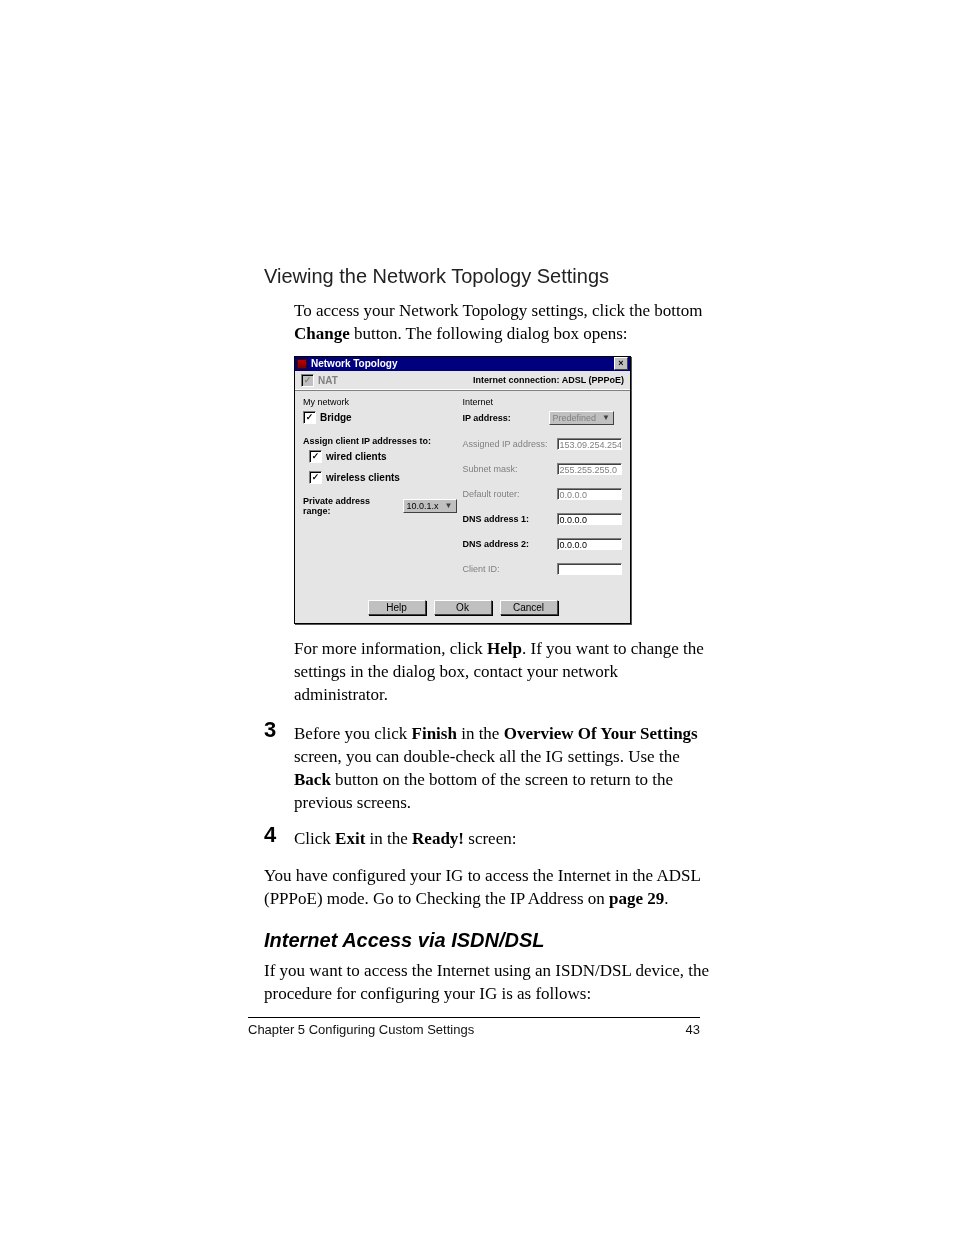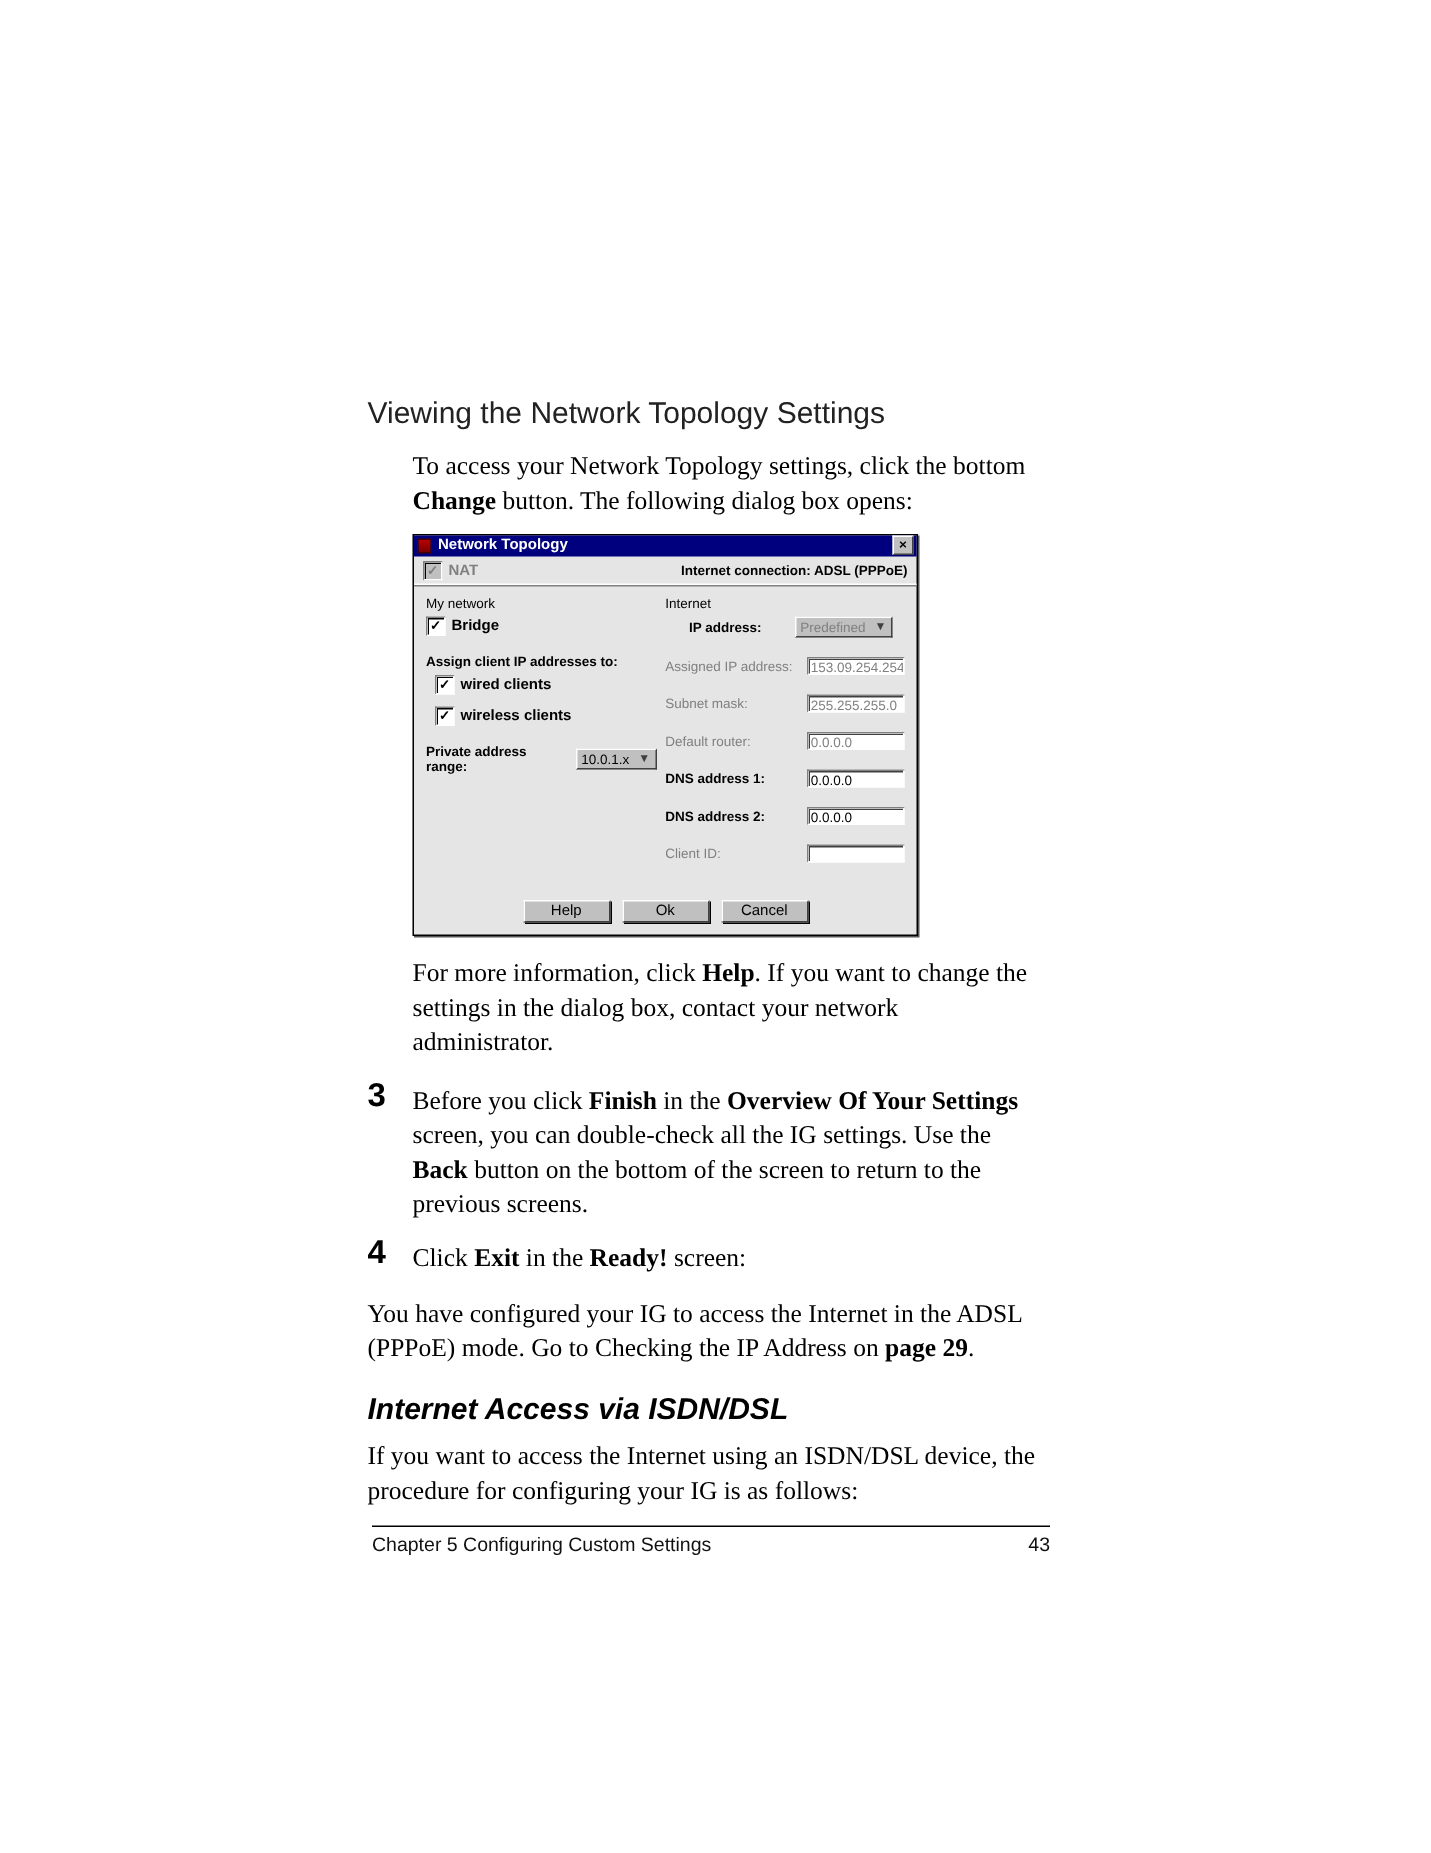--- a/index.html
+++ b/index.html
@@ -11,21 +11,21 @@
     width: 954px;
   }
   .page {
     position: relative;
     width: 954px;
     height: 1235px;
     box-sizing: border-box;
   }
   .content {
     position: absolute;
-    left: 245px;
+    left: 264px;
     top: 265px;
     width: 452px;
   }
   .heading {
     font-family: "Trebuchet MS", "Arial Narrow", Arial, sans-serif;
     font-size: 20px;
     font-weight: 400;
     color: #222;
     margin: 0 0 12px 0;
   }
@@ -300,21 +300,21 @@
             <span class="dropdown active">
               <span>10.0.1.x</span>
               <span class="caret">▼</span>
             </span>
           </div>
         </div>
 
         <div class="col colR">
           <div class="lbl9">Internet</div>
           <div class="mt4" style="display:flex; align-items:center; gap:6px;">
-            <span class="boldlbl" style="width:80px;text-align:center;">IP address:</span>
+            <span class="boldlbl" style="width:80px;">IP address:</span>
             <span class="dropdown">
               <span>Predefined</span>
               <span class="caret">▼</span>
             </span>
           </div>
 
           <div class="mt8">
             <div class="field-row dim">
               <span class="flabel">Assigned IP address:</span>
               <span class="ip-input dim">153.09.254.254</span>

